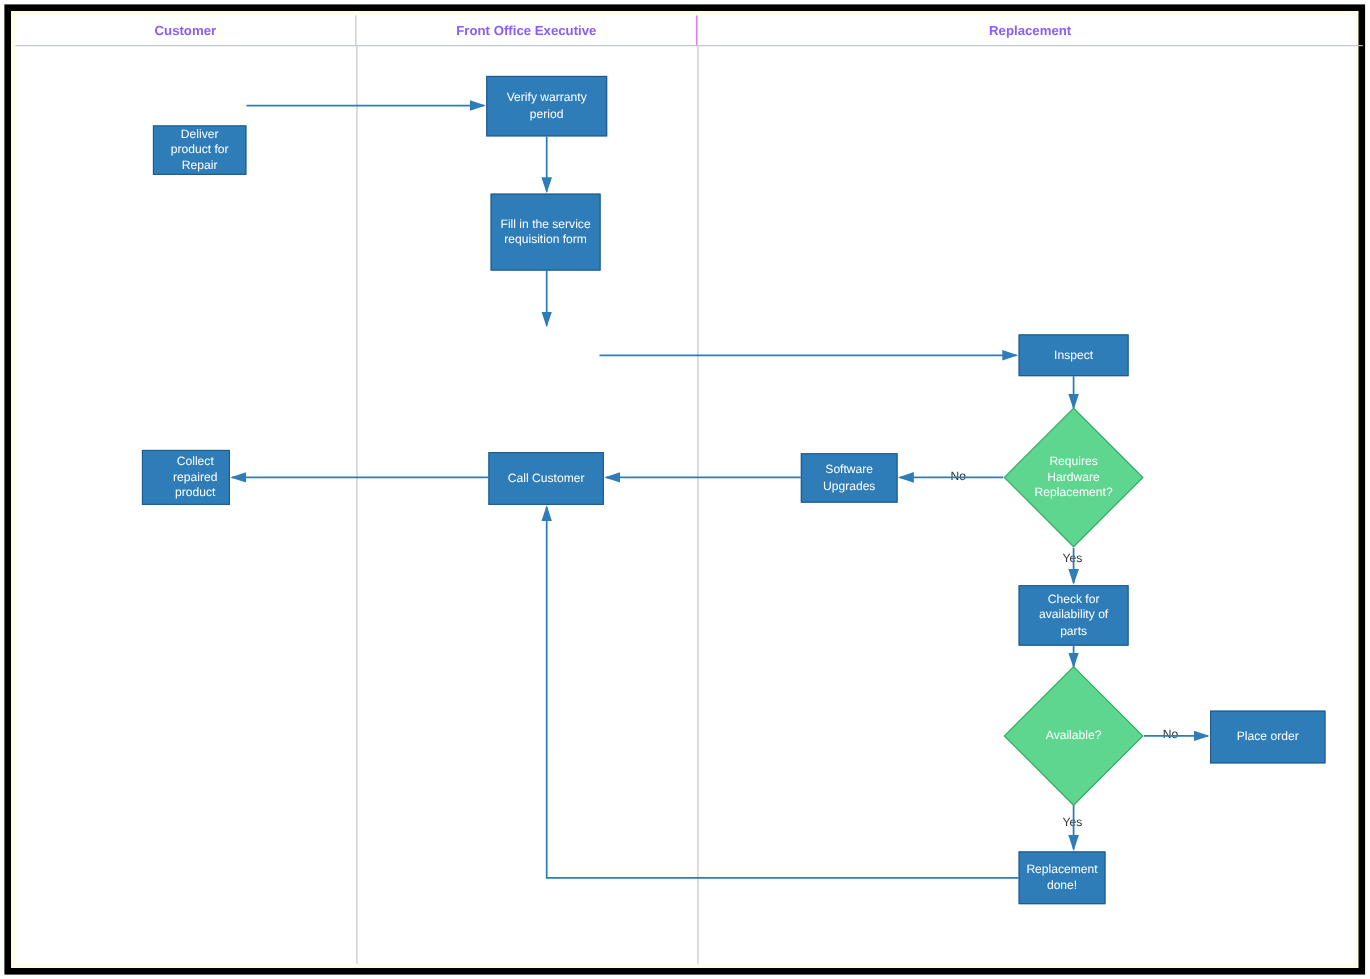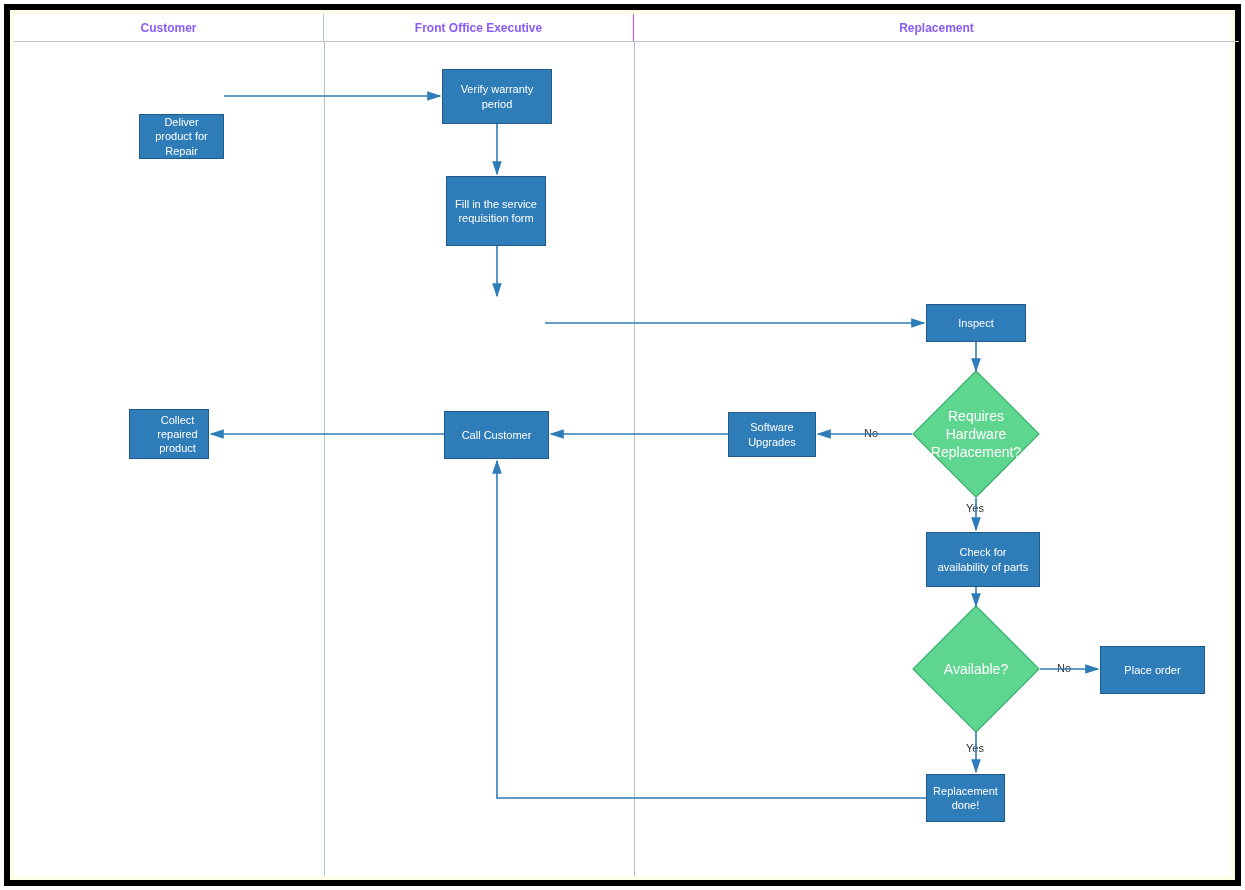--- a/index.html
+++ b/index.html
@@ -71,21 +71,21 @@
     transform: rotate(45deg);
   }
   .diamond-text {
     position: absolute;
     inset: 0;
     display: flex;
     align-items: center;
     justify-content: center;
     text-align: center;
     color: #fff;
-    font-size: 14px;
+    font-size: 11px;
     line-height: 1.3;
     padding: 18px;
   }
 
   svg.arrows {
     position: absolute;
     inset: 0;
     width: 100%;
     height: 100%;
     pointer-events: none;
@@ -109,21 +109,21 @@
     <div class="lane-divider d1"></div>
     <div class="lane-divider d2"></div>
 
     <div class="box" style="left:125px; top:60px; width:85px; height:45px;margin-top:40px;">Deliver product for Repair</div>
     <div class="box" style="left:428px; top:55px; width:110px; height:55px;">Verify warranty period</div>
     <div class="box" style="left:432px; top:162px; width:100px; height:70px;">Fill in the service requisition form</div>
     <div class="box" style="left:912px; top:290px; width:100px; height:38px;">Inspect</div>
     <div class="box" style="left:714px; top:398px; width:88px; height:45px;">Software Upgrades</div>
     <div class="box" style="left:430px; top:397px; width:105px; height:48px;">Call Customer</div>
     <div class="box" style="left:115px; top:395px; width:80px; height:50px;padding-left:23px;">Collect repaired product</div>
-    <div class="box" style="left:912px; top:518px; width:114px; height:55px;">Check for availability of parts</div>
+    <div class="box" style="left:912px; top:518px; width:100px; height:55px;">Check for availability of parts</div>
     <div class="box" style="left:1086px; top:632px; width:105px; height:48px;">Place order</div>
     <div class="box" style="left:912px; top:760px; width:79px; height:48px;text-align:center;">Replacement done!</div>
 
     <div class="diamond-wrap" style="left:917px; top:375px; width:90px; height:90px;">
       <div class="diamond"></div>
       <div class="diamond-text">Requires Hardware Replacement?</div>
     </div>
     <div class="diamond-wrap" style="left:917px; top:610px; width:90px; height:90px;">
       <div class="diamond"></div>
       <div class="diamond-text">Available?</div>

